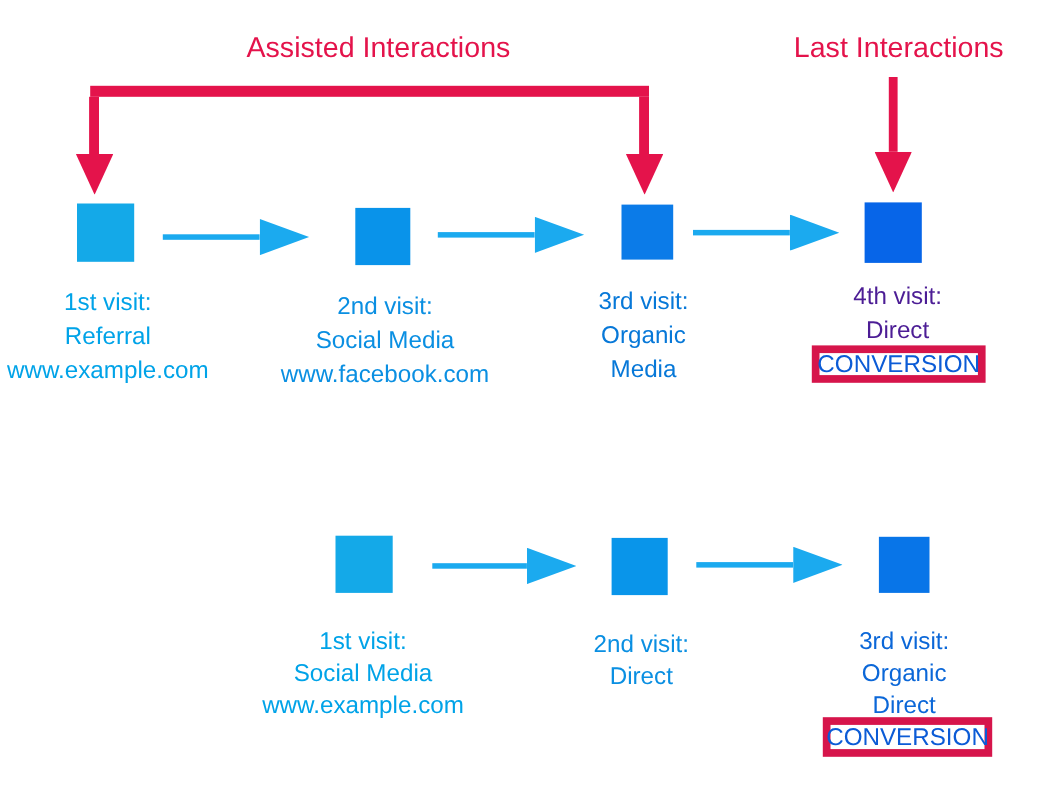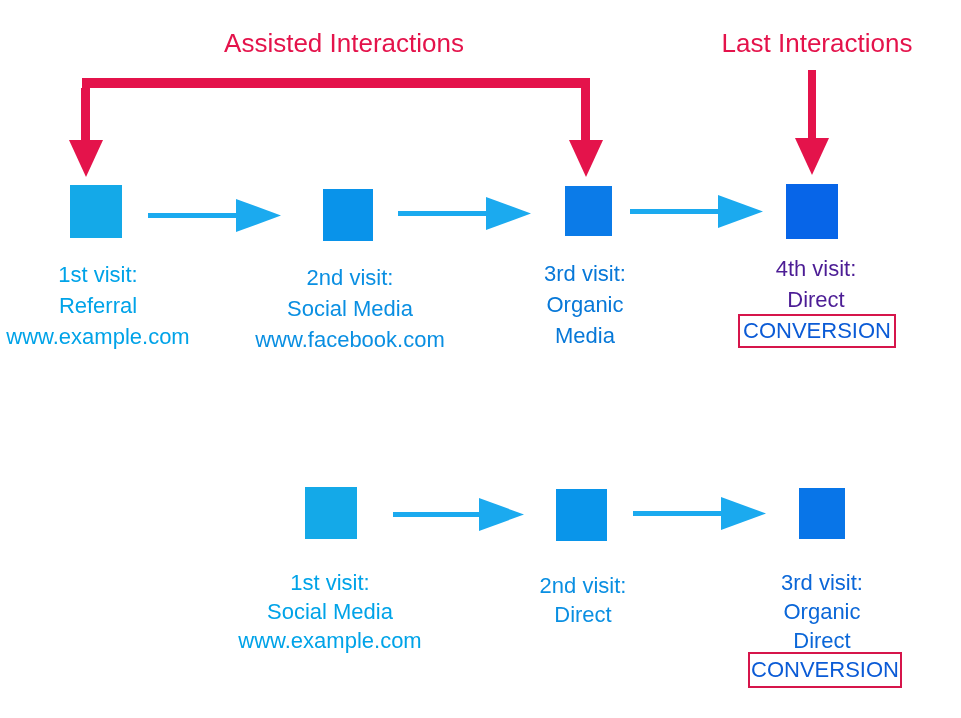--- a/index.html
+++ b/index.html
@@ -17,21 +17,21 @@
 
   
   .flow-shaft{position:absolute;}
   .flow-head{position:absolute;clip-path:polygon(0 0,0 100%,100% 50%);}
 
   
   .caption{position:absolute;font-size:22px;line-height:31px;text-align:center;white-space:nowrap;}
   .caption.tight{line-height:29px;}
 
   
-  .conv-box{position:absolute;border:2px solid #3b82f6;display:flex;align-items:center;justify-content:center;font-size:22px;box-sizing:border-box;white-space:nowrap;}
+  .conv-box{position:absolute;border:7px solid #3b82f6;display:flex;align-items:center;justify-content:center;font-size:22px;box-sizing:border-box;white-space:nowrap;}
 </style>
 </head>
 <body>
 
 <div class="canvas">
 
   <div class="section-title" style="left: 144px; top: 28px; width: 400px; color: rgb(228, 19, 75);">Assisted Interactions</div>
   <div class="section-title" style="left: 667px; top: 28px; width: 300px; color: rgb(228, 19, 75);">Last Interactions</div>
 
   <div class="bar" style="left: 82px; top: 78px; width: 508px; height: 10px; background: rgb(228, 19, 75);"></div>

